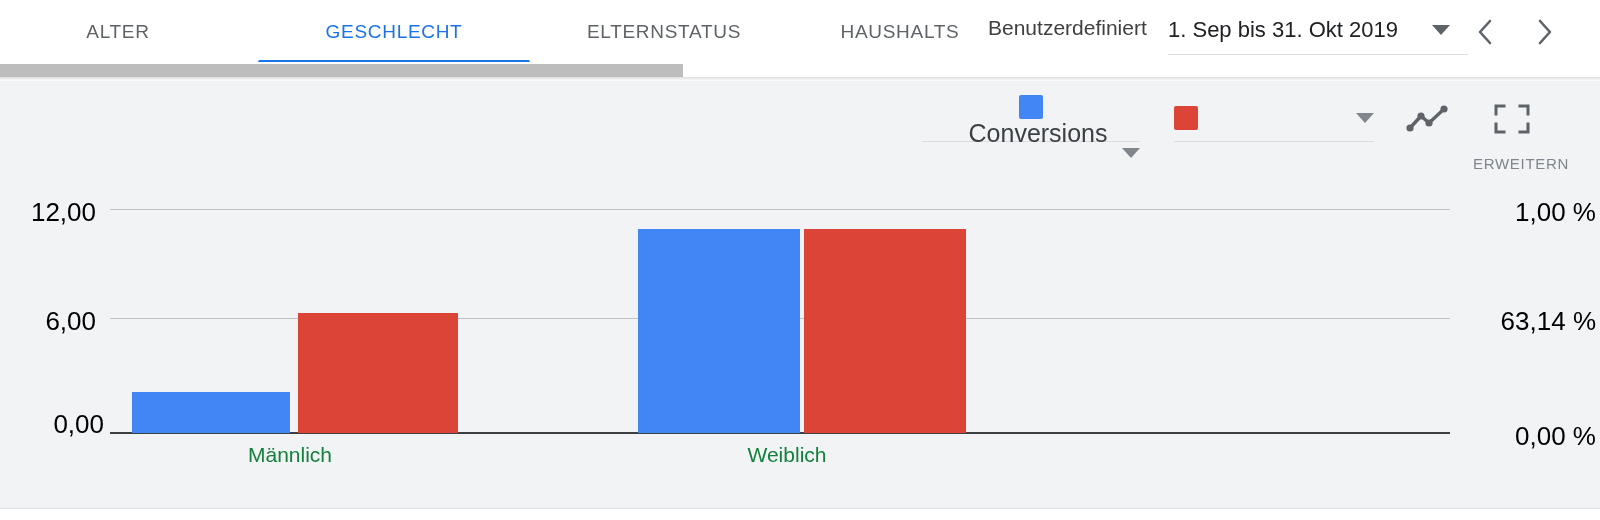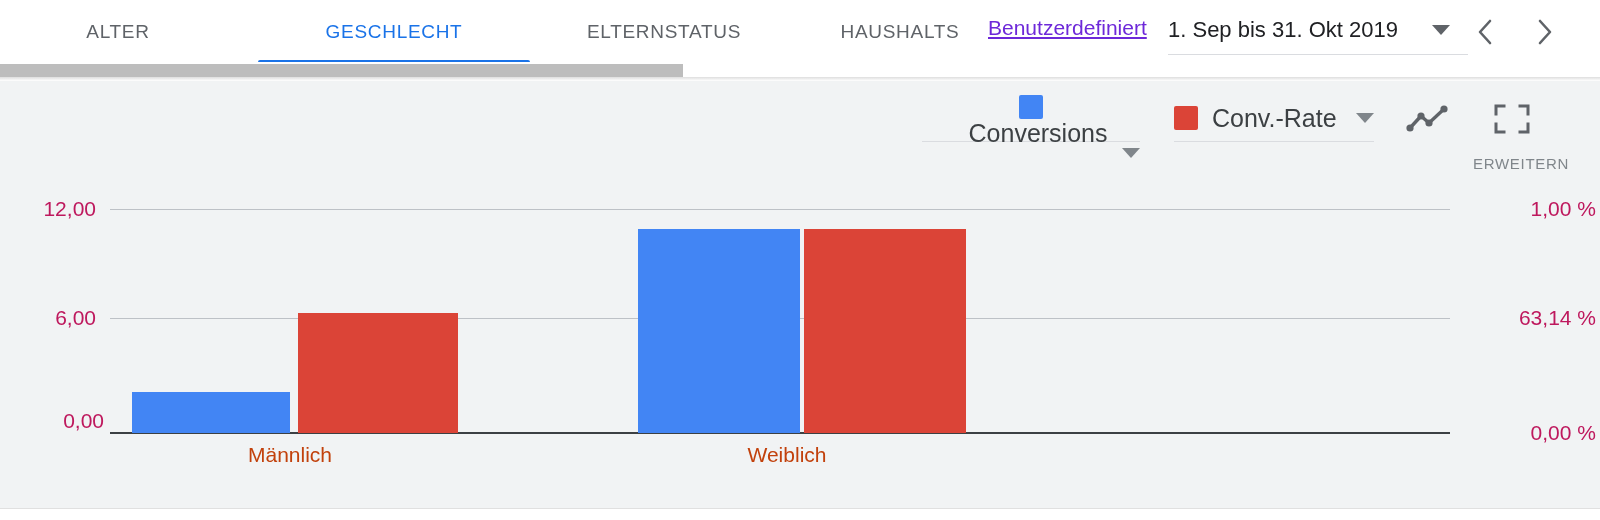--- a/index.html
+++ b/index.html
@@ -25,23 +25,22 @@
     cursor:pointer;user-select:none;white-space:nowrap;
   }
   .tab.active{color:#1a73e8;}
   .tab-underline{
     position:absolute;height:4px;background:#1a73e8;border-radius:2px 2px 0 0;
   }
 
   
   .datepick{position:absolute;top:0;height:64px;}
   .dp-label{
-    position:absolute;font-size:21px;color:#6d28d9;white-space:nowrap;
+    position:absolute;font-size:21px;color:#404040;white-space:nowrap;
     top:16px;
-    text-decoration:underline;
   }
   .dp-field{
     position:absolute;top:6px;height:48px;
     border-bottom:1px solid #dadce0;
     display:flex;align-items:center;
   }
   .dp-value{
     font-size:22px;color:#202124;white-space:nowrap;
   }
   .dp-caret{
@@ -94,26 +93,26 @@
   .erweitern-label{
     position:absolute;font-size:15px;letter-spacing:.7px;color:#80868b;
     white-space:nowrap;
   }
 
   
   .plot{position:absolute;left:0;top:0;width:1600px;height:427px;}
   .gridline{position:absolute;height:1px;background:#bdc1c6;}
   .baseline{position:absolute;height:2px;background:#3c4043;}
   .ytick{
-    position:absolute;font-size:21px;color:#be185d;white-space:nowrap;
+    position:absolute;font-size:26px;color:#000000;white-space:nowrap;
     text-align:right;
   }
   .ytick.right{text-align:right;}
   .xtick{
-    position:absolute;font-size:21px;color:#c2410c;white-space:nowrap;
+    position:absolute;font-size:21px;color:#15803d;white-space:nowrap;
     text-align:center;
   }
   .bar{position:absolute;}
 </style>
 </head>
 <body>
 
 <div class="app">
 
   <div class="header">
@@ -164,21 +163,20 @@
     <div class="legend">
 
       <div class="legend-item" style="left:922px;width:218px;flex-direction:column;">
         <span class="swatch" style="background:#4285F4;"></span>
         <span class="legend-label">Conversions</span>
         <span class="legend-caret"></span>
       </div>
 
       <div class="legend-item" style="left:1174px;width:200px;">
         <span class="swatch" style="background:#DB4437;"></span>
-        <span class="legend-label">Conv.-Rate</span>
         <span class="legend-caret"></span>
       </div>
 
       <div class="icon-btn" style="left:1404px;top:6px;">
         <svg width="46" height="36" viewBox="0 0 46 36" aria-hidden="true">
           <path d="M6 27 L17 15 L25 22 L40 8" fill="none" stroke="#5f6368" stroke-width="3.4" stroke-linecap="round" stroke-linejoin="round"></path>
           <circle cx="6" cy="27" r="3.6" fill="#5f6368"></circle>
           <circle cx="17" cy="15" r="3.6" fill="#5f6368"></circle>
           <circle cx="25" cy="22" r="3.6" fill="#5f6368"></circle>
           <circle cx="40" cy="8" r="3.6" fill="#5f6368"></circle>

